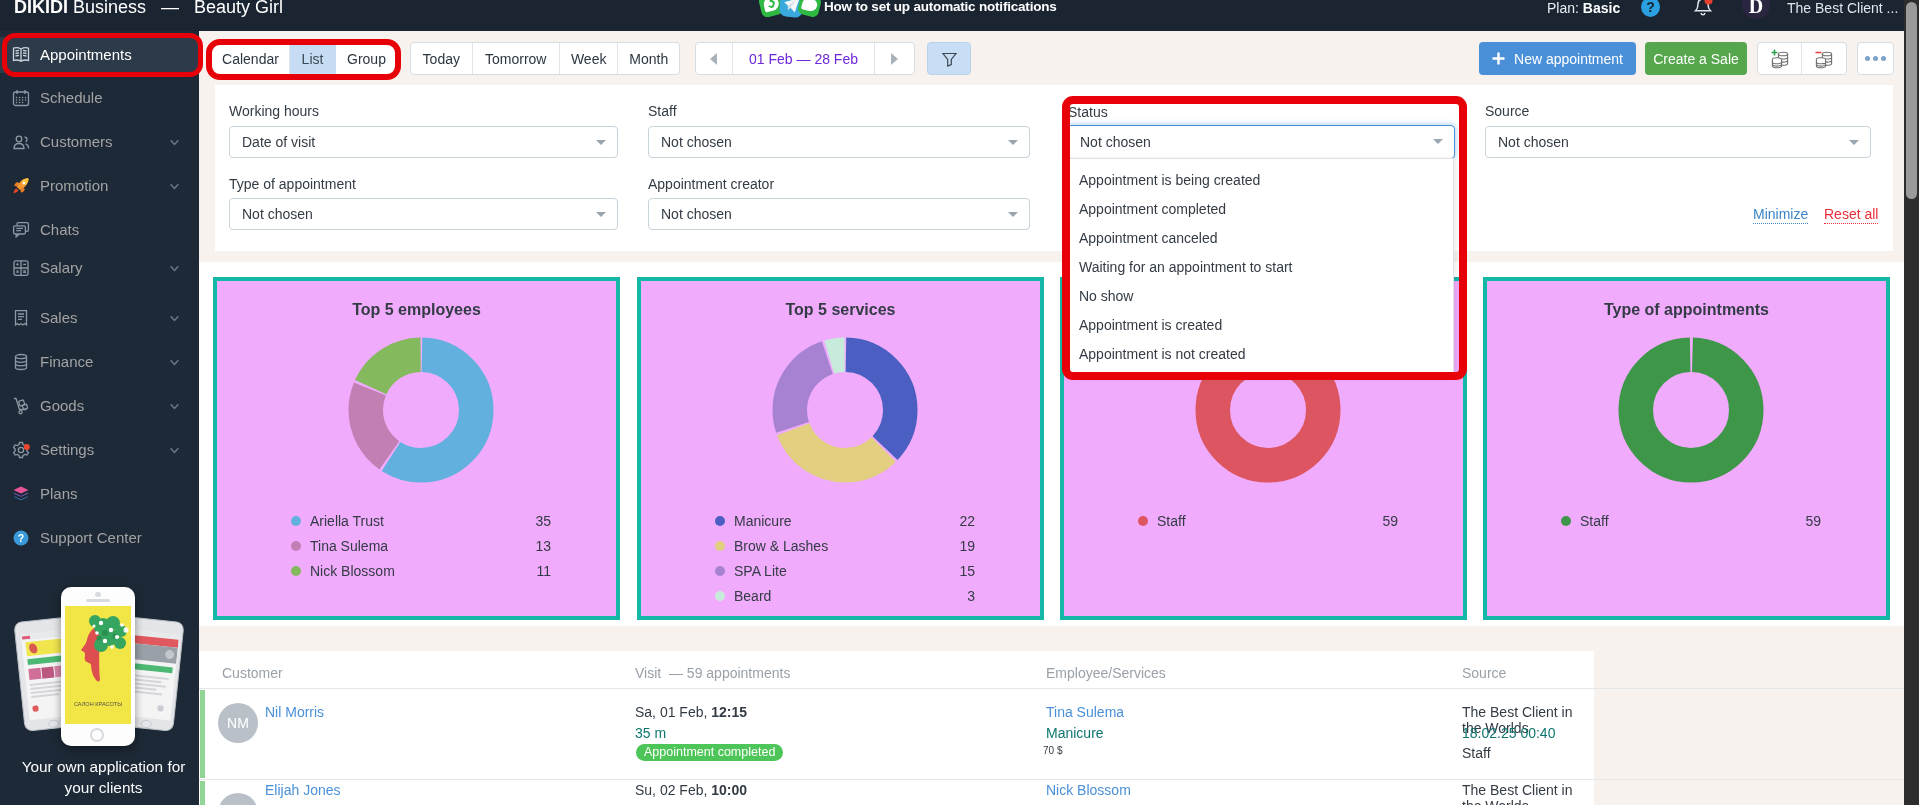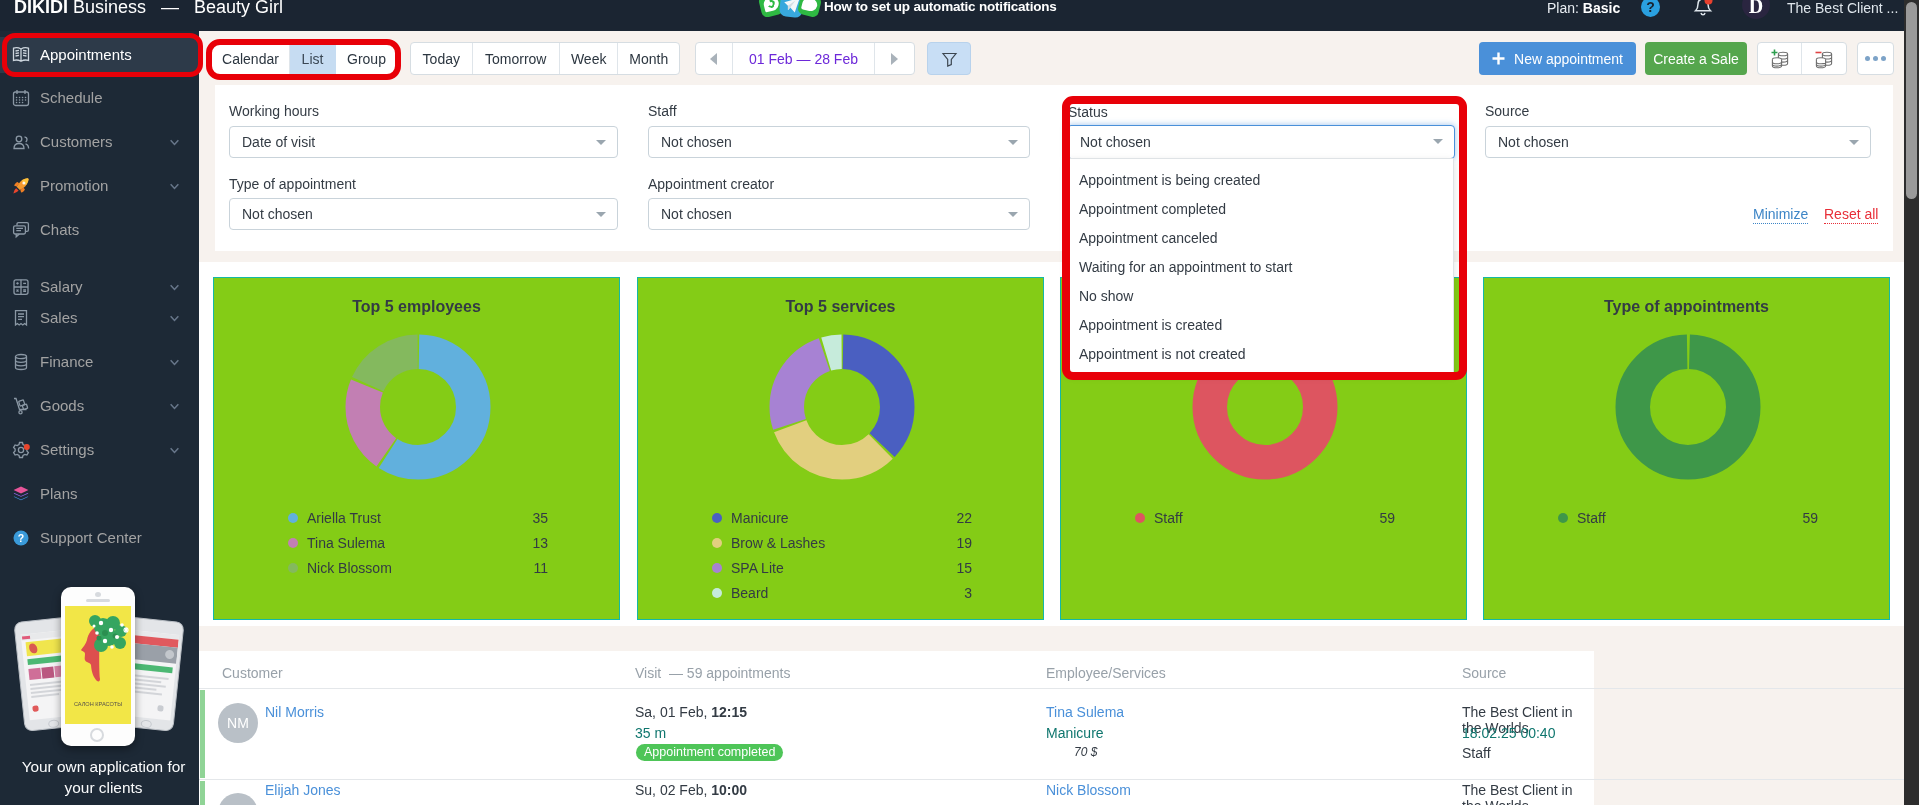--- a/index.html
+++ b/index.html
@@ -35,21 +35,21 @@
 
 
 #filter-panel { position:absolute; left:215px; top:85px; width:1678px; height:166px; background:#fff; }
 .flabel { position:absolute; font-size:14px; color:#333b44; }
 .ffield { position:absolute; height:32px; background:#fff; border:1px solid #c9d3da; border-radius:4px; font-size:14px; color:#333b44; line-height:30px; padding-left:12px; }
 .ffield .caret { position:absolute; right:11px; top:13px; width:0; height:0; border-left:5px solid transparent; border-right:5px solid transparent; border-top:5px solid #9aa6af; }
 #status-menu { position:absolute; left:1067px; top:158px; width:387px; height:215px; background:#fff; border:1px solid #dfe3e6; box-shadow:0 3px 8px rgba(0,0,0,.12); z-index:5; }
 #status-menu .opt { position:absolute; left:11px; font-size:14px; color:#333b44; }
 
 
-.card { position:absolute; top:277px; width:407px; height:343px; background:#84cc16; border:1px solid #14b8a6;padding-left:28px; }
+.card { position:absolute; top:277px; width:407px; height:343px; background:#f0abfc; border:4px solid #14b8a6;padding-left:28px; }
 .card .title { position:absolute; top:20px; left:0; width:100%; text-align:center; font-size:16px; font-weight:700; color:#333b44; }
 .legend-row { position:absolute; left:74px; width:260px; height:16px; font-size:14px; color:#333b44; }
 .legend-row .dot { position:absolute; left:0; top:3px; width:10px; height:10px; border-radius:50%; }
 .legend-row .nm { position:absolute; left:19px; top:0; }
 .legend-row .vl { position:absolute; right:0; top:0; }
 
 
 #table { position:absolute; left:199px; top:651px; width:1395px; height:154px; background:#fff; }
 .th { position:absolute; top:14px; font-size:14px; color:#98a1a9; }
 #thead-line { position:absolute; left:0; top:37px; width:1705px; height:1px; background:#e4e7ea; }
@@ -152,21 +152,21 @@
   <div class="mi" style="top:177px; height:44px;">
     <svg class="ic" viewBox="0 0 20 20" fill="none" stroke="#8b98a5" stroke-width="1.3">
       <path d="M6 5.5 L6 4 C6 3.2 6.6 2.6 7.4 2.6 L16 2.6 C16.8 2.6 17.4 3.2 17.4 4 L17.4 10 C17.4 10.8 16.8 11.4 16 11.4 L15 11.4"></path>
       <rect x="2.6" y="5.8" width="11.8" height="8.2" rx="1.4"></rect>
       <path d="M5.2 14 L5.2 16.8 L8.4 14"></path>
       <path d="M5.3 8.3 L12 8.3 M5.3 10.6 L10 10.6"></path>
     </svg>
     <div class="lbl">Chats</div>
   </div>
 
-  <div class="mi" style="top:234px; height:44px;">
+  <div class="mi" style="top:215px; height:44px;">
     <svg class="ic" viewBox="0 0 20 20" fill="none" stroke="#8b98a5" stroke-width="1.3">
       <rect x="3" y="2.8" width="14" height="14.5" rx="2"></rect>
       <path d="M10 2.8 L10 17.3 M3 10 L17 10"></path>
       <path d="M6.5 5.2 L6.5 7.6 M5.3 6.4 L7.7 6.4"></path>
       <path d="M12.2 6.4 L15 6.4"></path>
       <path d="M5.5 12.6 L7.5 14.6 M7.5 12.6 L5.5 14.6"></path>
       <path d="M12.2 12.8 L15 12.8 M12.2 14.4 L15 14.4"></path>
     </svg>
     <div class="lbl">Salary</div>
     <svg class="chev" viewBox="0 0 10 10" fill="none" stroke="#67768a" stroke-width="1.4">
@@ -502,21 +502,21 @@
   <div id="thead-line"></div>
 
   <div class="rowbar" style="top:39px; height:88px;"></div>
   <div class="avatar" style="top:52px;">NM</div>
   <div class="abs link" style="left:66px; top:53px; font-size:14px;">Nil Morris</div>
   <div class="abs t-main" style="left:436px; top:53px; font-size:14px;">Sa, 01 Feb, <b>12:15</b></div>
   <div class="abs t-gray" style="left:436px; top:74px; font-size:14px;">35 m</div>
   <div class="badge" style="left:437px; top:93px;">Appointment completed</div>
   <div class="abs link" style="left:847px; top:53px; font-size:14px;">Tina Sulema</div>
   <div class="abs t-gray" style="left:847px; top:74px; font-size:14px;">Manicure</div>
-  <div class="abs t-main" style="left:875px; top:94px; font-size:12px;font-style:italic;">70 $</div>
+  <div class="abs t-main" style="left:844px; top:94px; font-size:10px;">70 $</div>
   <div class="abs t-main" style="left:1263px; top:53px; font-size:14px;">The Best Client in the Worlds</div>
   <div class="abs t-gray" style="left:1263px; top:74px; font-size:14px;">18.02.25 00:40</div>
   <div class="abs t-main" style="left:1263px; top:94px; font-size:14px;">Staff</div>
   <div class="abs" style="left:0; top:128px; width:1705px; height:1px; background:#e4e7ea;"></div>
 
   <div class="rowbar" style="top:130px; height:24px;"></div>
   <div class="avatar" style="top:142px;">EJ</div>
   <div class="abs link" style="left:66px; top:131px; font-size:14px;">Elijah Jones</div>
   <div class="abs t-main" style="left:436px; top:131px; font-size:14px;">Su, 02 Feb, <b>10:00</b></div>
   <div class="abs link" style="left:847px; top:131px; font-size:14px;">Nick Blossom</div>

